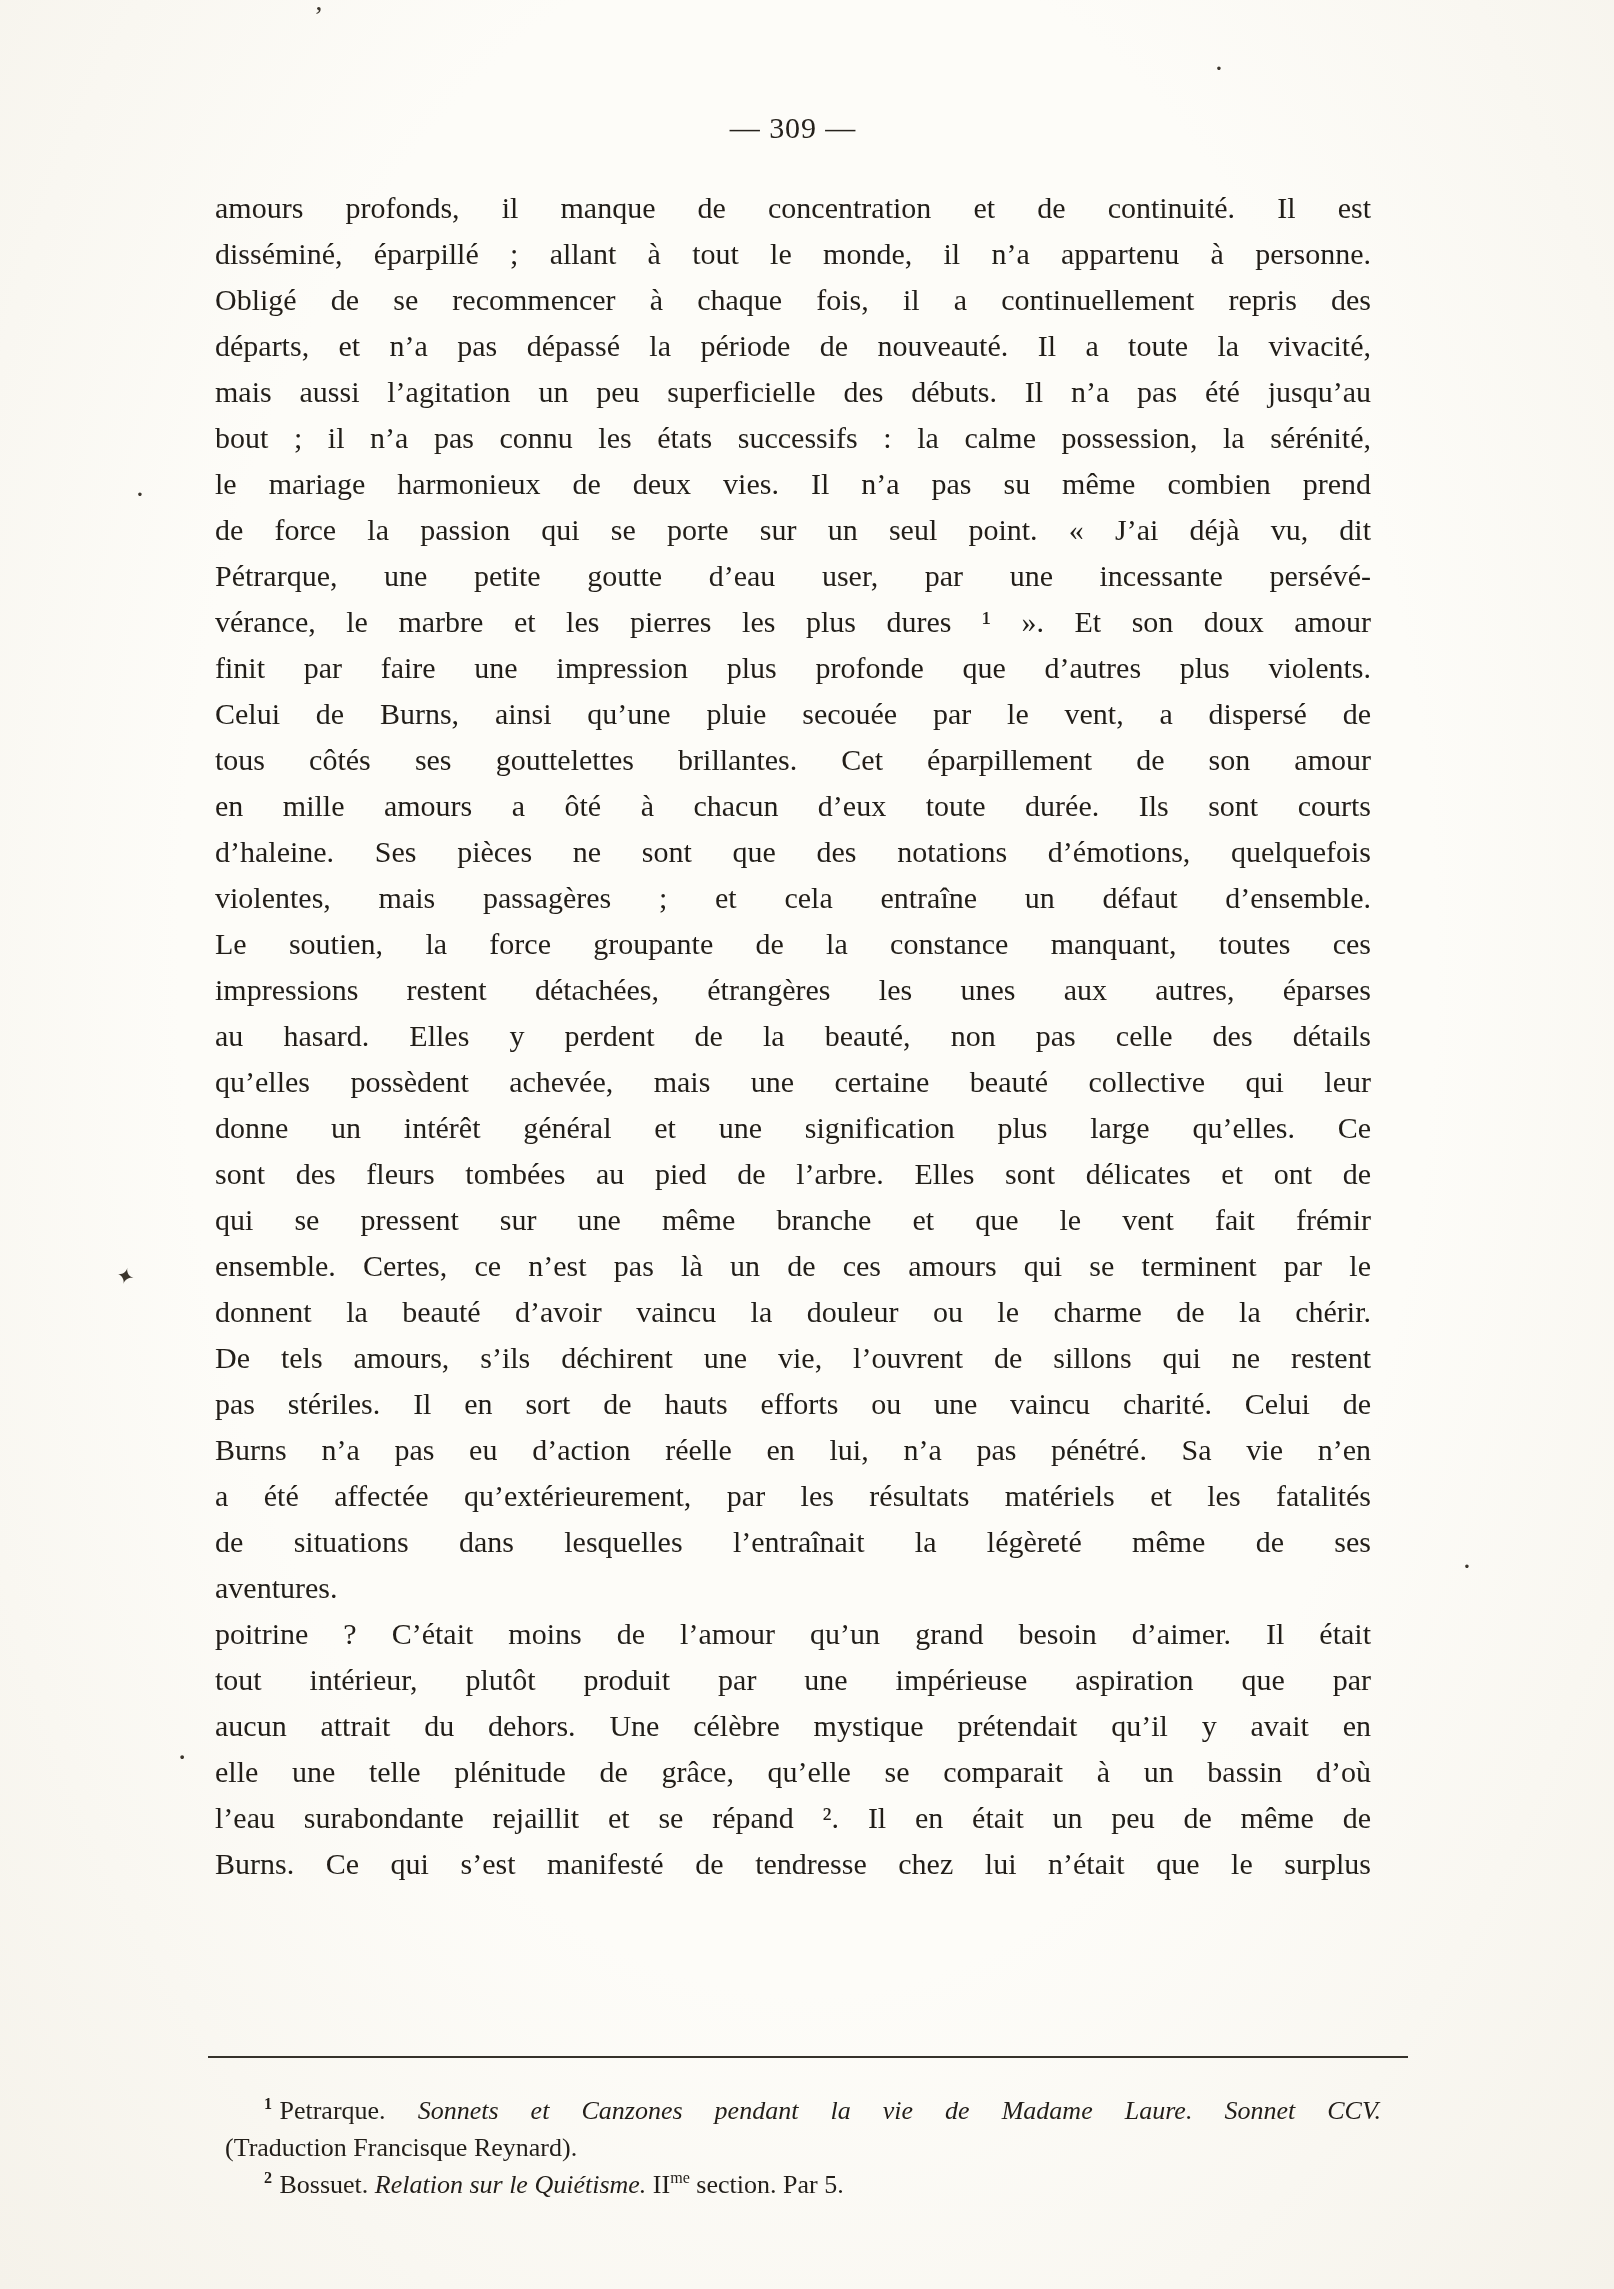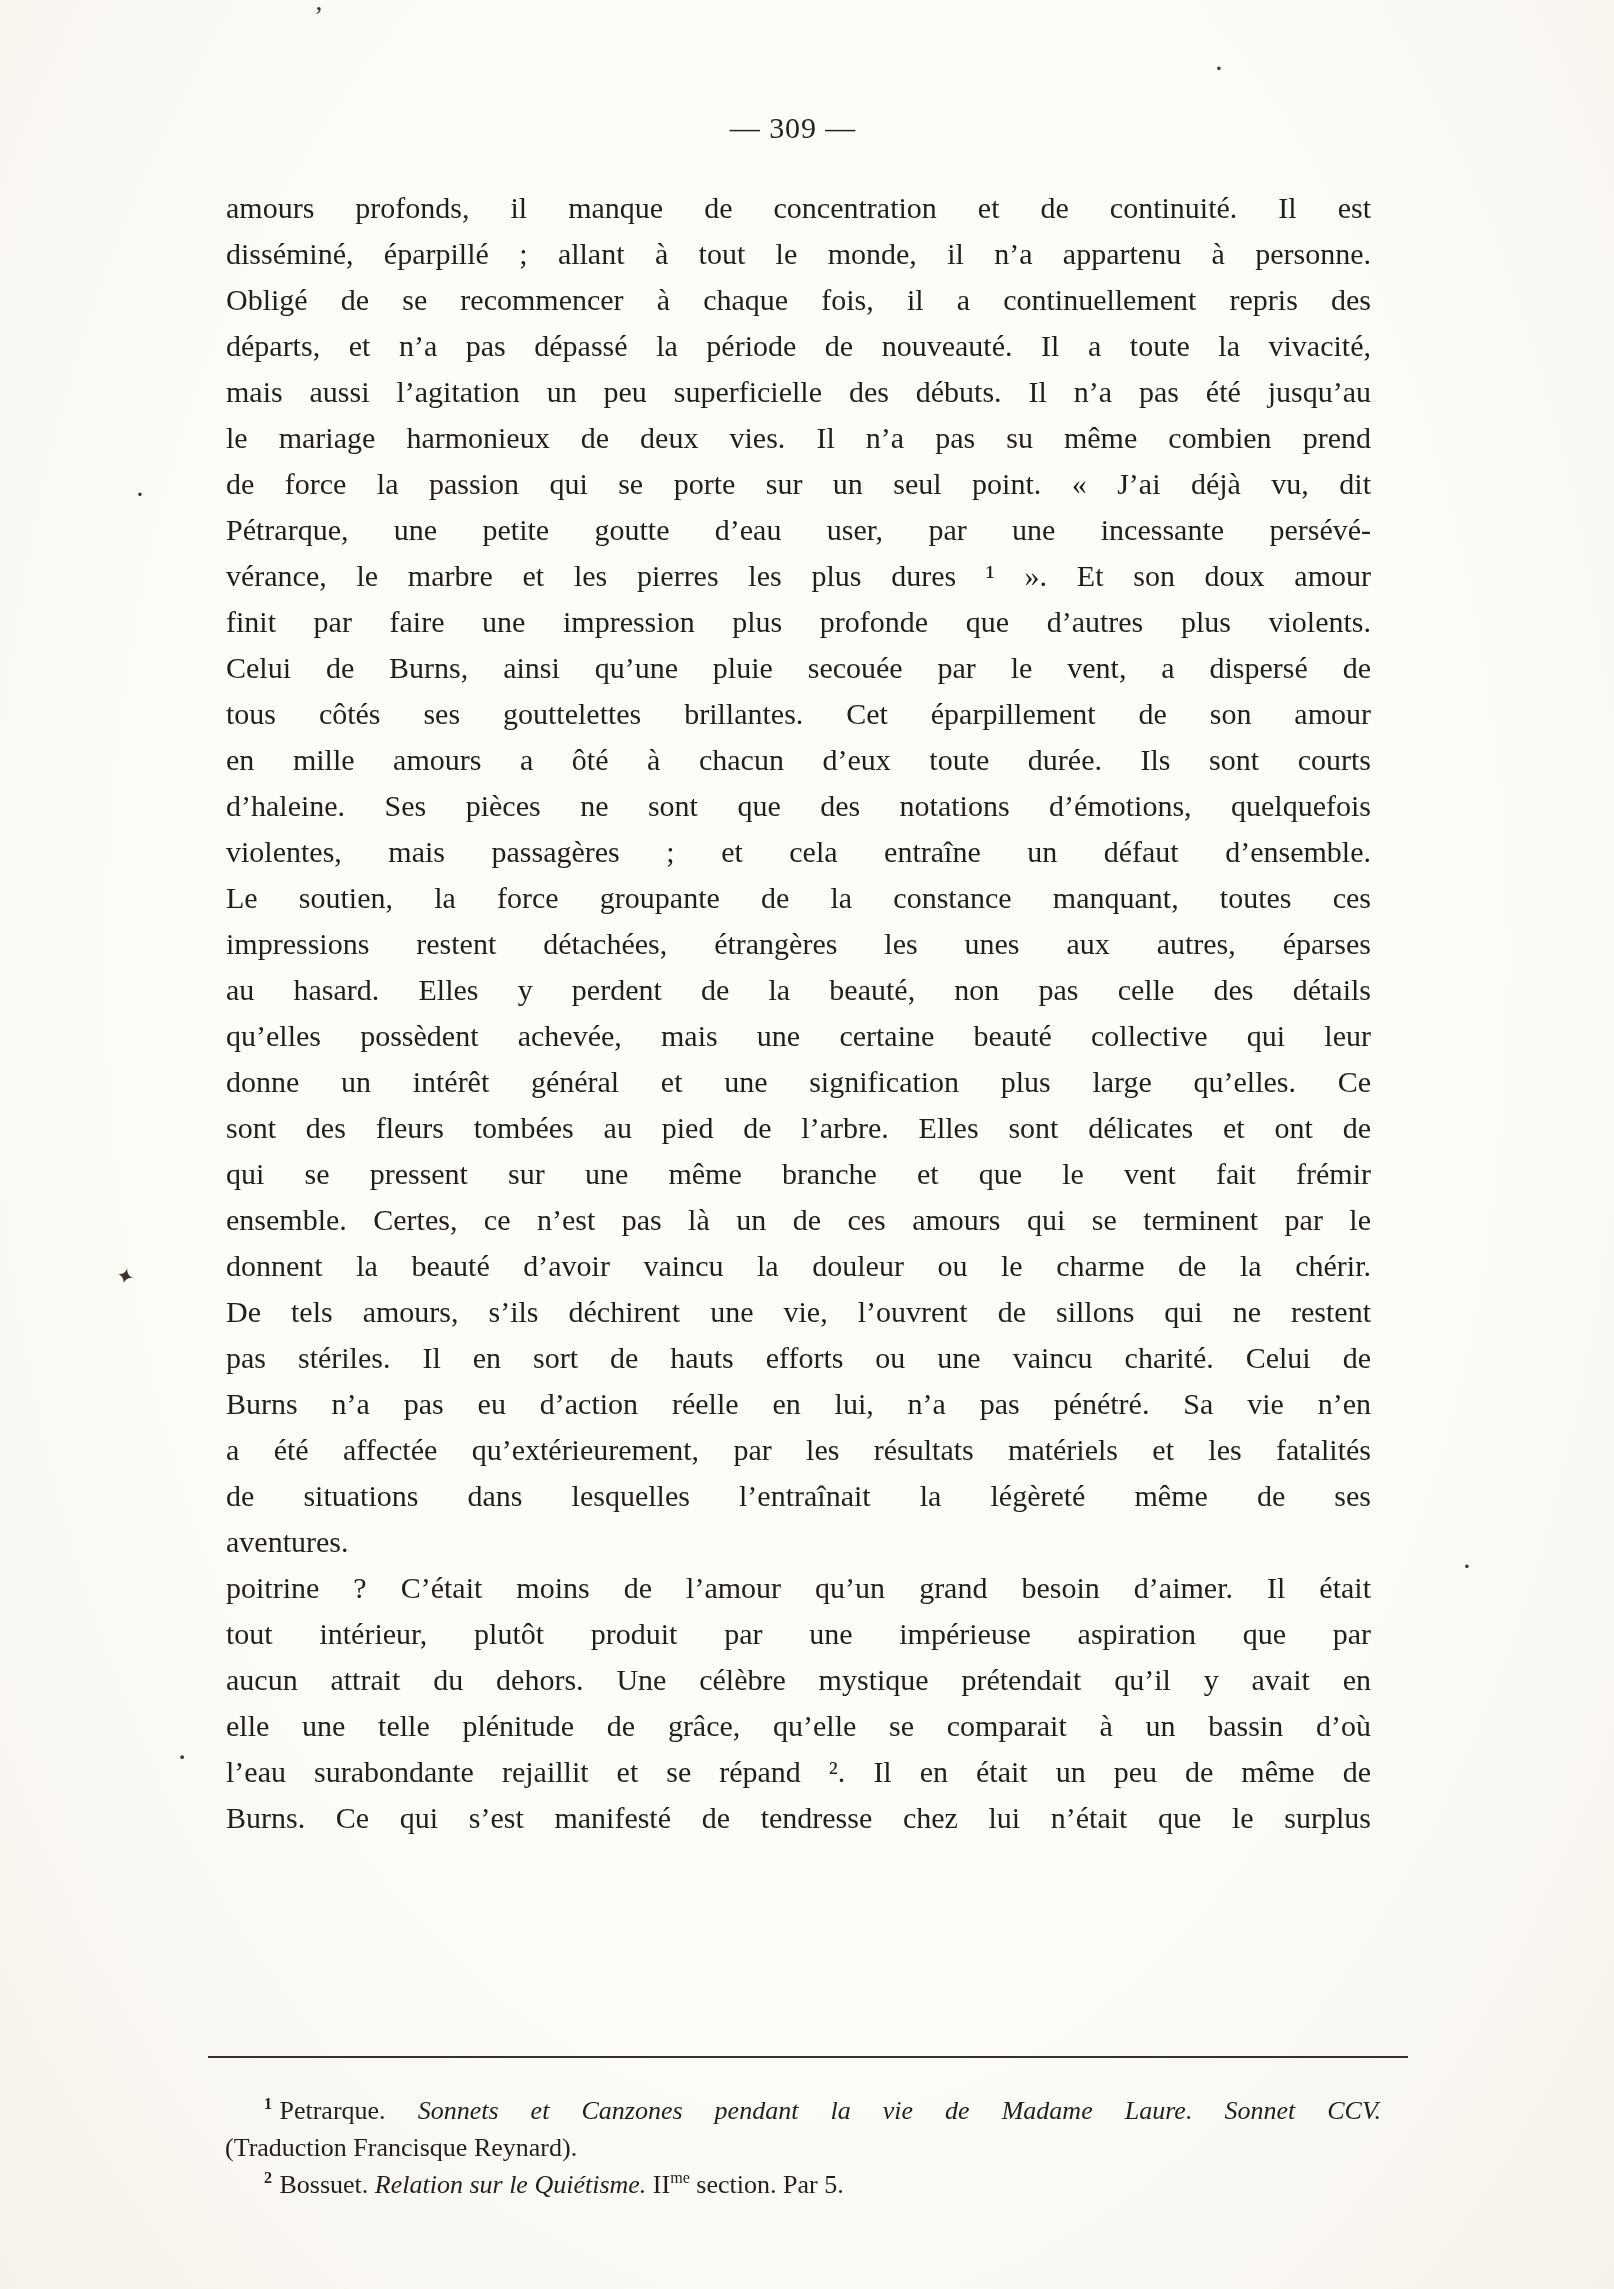--- a/index.html
+++ b/index.html
@@ -28,21 +28,20 @@
     left: 215px; top: 185px; width: 1156px;
     font-size: 30px;
     line-height: 46px;
   }
   .line {
     text-align: justify;
     text-align-last: justify;
     height: 46px;
     overflow: hidden;
     word-spacing: 0.9px;
-    margin-left: 11px;
   }
   .line.lastline { text-align-last: left; }
   .line.indent { text-indent: 42px; }
   .fn-rule {
     position: absolute;
     left: 208px; top: 2056px;
     width: 1200px; height: 1.8px;
     background: #36322b;
   }
   .footnotes {
@@ -77,20 +76,21 @@
 <div class="page">
 
   <div class="page-number">— 309 —</div>
 
   <div class="text-block" id="text-block">
       <div class="line">amours profonds, il manque de concentration et de continuité. Il est</div>
       <div class="line">disséminé, éparpillé ; allant à tout le monde, il n’a appartenu à personne.</div>
       <div class="line">Obligé de se recommencer à chaque fois, il a continuellement repris des</div>
       <div class="line">départs, et n’a pas dépassé la période de nouveauté. Il a toute la vivacité,</div>
       <div class="line">mais aussi l’agitation un peu superficielle des débuts. Il n’a pas été jusqu’au</div>
+      <div class="line">bout ; il n’a pas connu les états successifs : la calme possession, la sérénité,</div>
       <div class="line">le mariage harmonieux de deux vies. Il n’a pas su même combien prend</div>
       <div class="line">de force la passion qui se porte sur un seul point. « J’ai déjà vu, dit</div>
       <div class="line">Pétrarque, une petite goutte d’eau user, par une incessante persévé-</div>
       <div class="line">vérance, le marbre et les pierres les plus dures ¹ ». Et son doux amour</div>
       <div class="line">finit par faire une impression plus profonde que d’autres plus violents.</div>
       <div class="line">Celui de Burns, ainsi qu’une pluie secouée par le vent, a dispersé de</div>
       <div class="line">tous côtés ses gouttelettes brillantes. Cet éparpillement de son amour</div>
       <div class="line">en mille amours a ôté à chacun d’eux toute durée. Ils sont courts</div>
       <div class="line">d’haleine. Ses pièces ne sont que des notations d’émotions, quelquefois</div>
       <div class="line">violentes, mais passagères ; et cela entraîne un défaut d’ensemble.</div>

